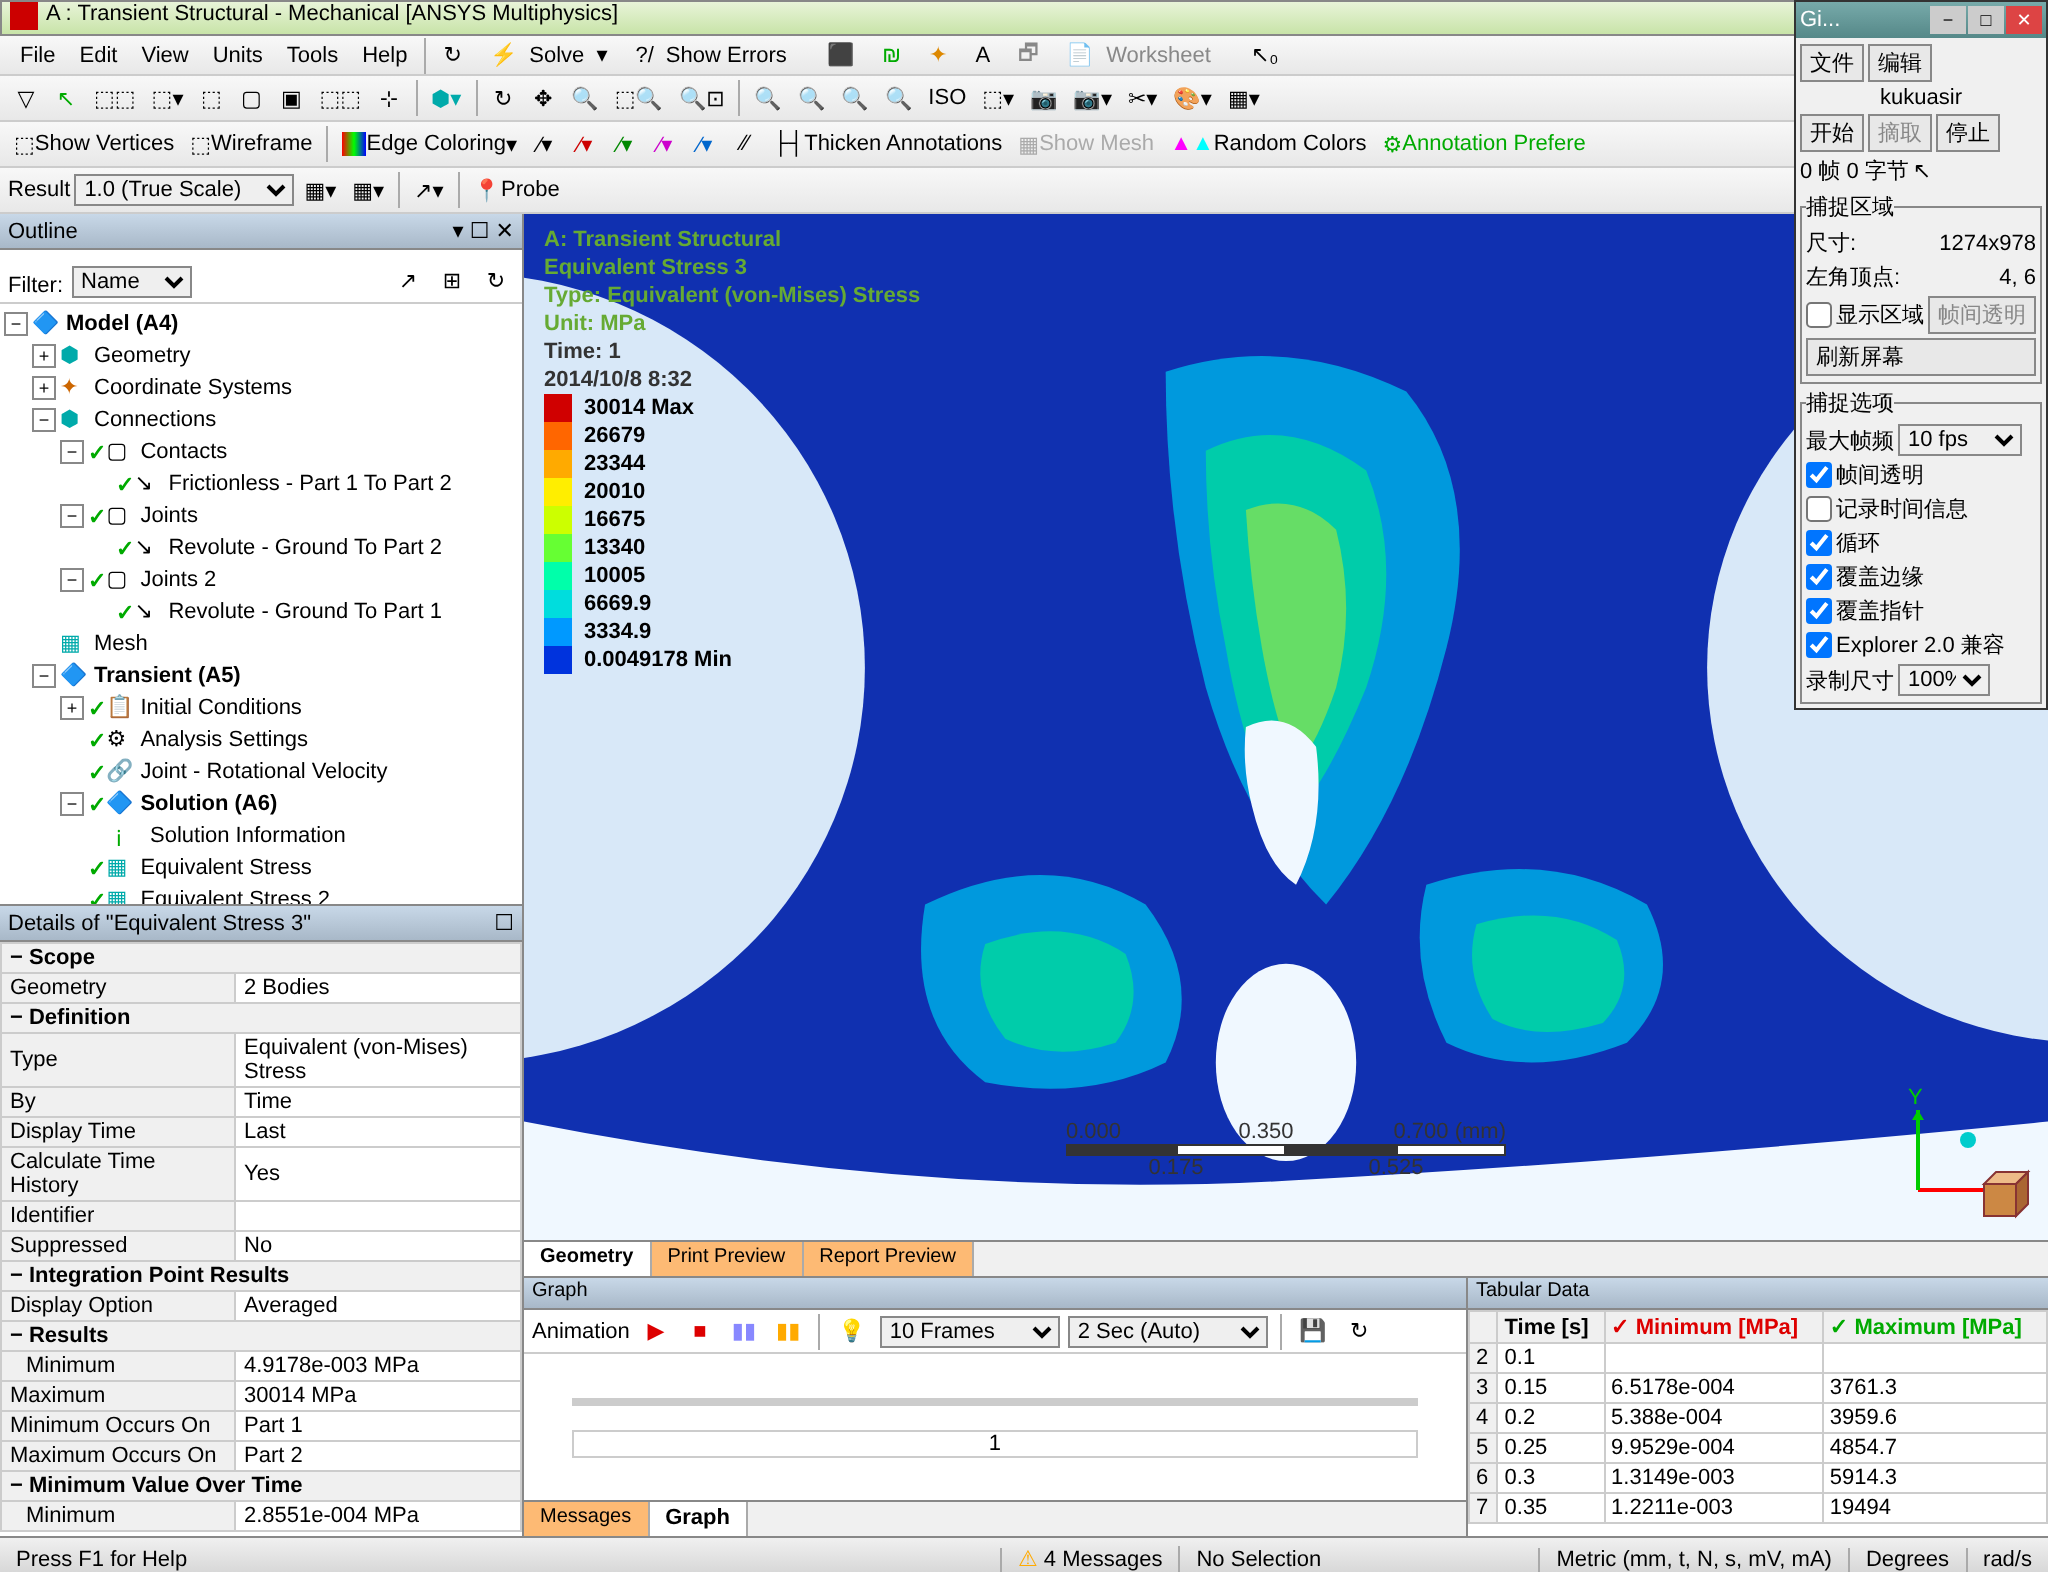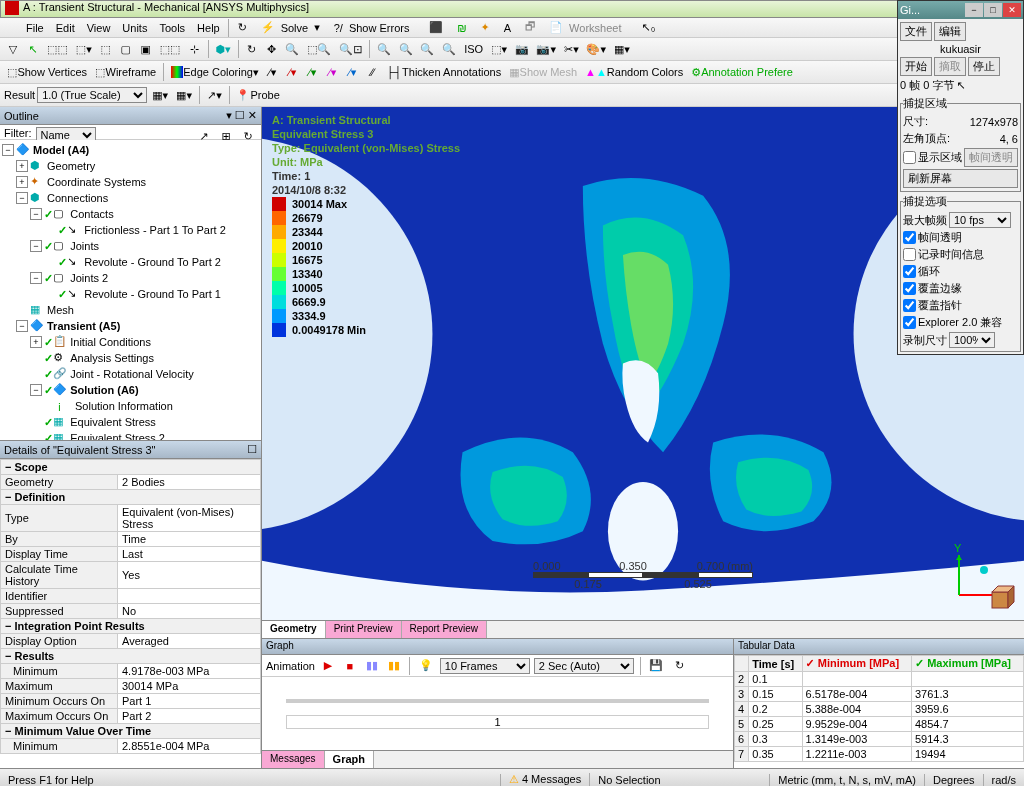--- a/index.html
+++ b/index.html
@@ -1,28 +1,28 @@
 <!DOCTYPE html>
 <html><head>
 <meta charset="utf-8">
 <style>
 *{box-sizing:border-box;margin:0;padding:0;font-family:Tahoma,Arial,sans-serif;font-size:11px;user-select:none}
 body{background:#e8e8e8;width:1024px;height:786px;overflow:hidden;position:relative}
 .titlebar{background:linear-gradient(#e8f4d8,#c8e4a8);height:18px;border:1px solid #888;display:flex;align-items:flex-start;padding:0 4px}
 .titlebar-icon{width:14px;height:14px;background:#c00;margin-right:4px}
-.menubar{background:linear-gradient(#f8f8f8,#e8e8e8);height:20px;display:flex;align-items:center;padding:0 20px;border-bottom:1px solid #ccc}
+.menubar{background:linear-gradient(#f8f8f8,#e8e8e8);height:20px;display:flex;align-items:center;padding:0 4px;border-bottom:1px solid #ccc}
 .menubar span{padding:2px 6px;cursor:pointer}
 .toolbar{background:linear-gradient(#f8f8f8,#e8e8e8);height:23px;display:flex;align-items:center;padding:0 4px;border-bottom:1px solid #ccc;gap:2px}
 .tbtn{min-width:18px;height:18px;border:1px solid transparent;display:inline-flex;align-items:center;justify-content:center;cursor:pointer;padding:0 2px}
 .sep{width:1px;height:18px;background:#aaa;margin:0 2px}
 .main{display:flex;height:calc(100% - 18px - 20px - 23px - 23px - 23px - 18px)}
 .left-panel{width:262px;display:flex;flex-direction:column;border-right:1px solid #888;background:#fff}
 .panel-header{background:linear-gradient(#c8d8e8,#a8b8c8);height:18px;padding:2px 4px;border-bottom:1px solid #888;display:flex;align-items:center;justify-content:space-between}
 .outline{flex:0 0 300px;overflow:auto;background:#fff}
-.filter-row{height:15px;display:flex;align-items:flex-start;padding:2px 4px;border-bottom:1px solid #ccc;gap:4px}
+.filter-row{height:27px;display:flex;align-items:flex-end;padding:2px 4px;border-bottom:1px solid #ccc;gap:4px}
 .tree{padding:2px;font-size:11px}
 .tree-item{display:flex;align-items:center;padding:1px 0;white-space:nowrap}
 .exp{width:12px;height:12px;border:1px solid #888;display:inline-flex;align-items:center;justify-content:center;font-size:9px;margin-right:2px;cursor:pointer;background:#fff}
 .spacer{display:inline-block}
 .ticn{width:14px;height:14px;display:inline-block;margin-right:3px}
 .details{flex:1;overflow:auto;border-top:1px solid #888}
 .details-table{width:100%;border-collapse:collapse;font-size:11px}
 .details-table td{border:1px solid #ccc;padding:1px 4px;height:15px}
 .details-table .section td{background:linear-gradient(#e8e8e8,#d0d0d0);font-weight:bold}
 .details-table td:first-child{background:#f0f0f0;width:45%}
@@ -30,21 +30,21 @@
 .viewport{flex:1;position:relative;background:linear-gradient(#b8c8e0 0%,#c0d0e8 30%,#d0e0f0 50%,#e0f0f8 70%,#f0f8ff 100%);overflow:hidden}
 .contour{position:absolute;top:0;left:0;width:100%;height:100%}
 .vp-text{position:absolute;top:6px;left:10px;font-weight:bold;color:#333;line-height:14px}
 .legend{position:absolute;top:90px;left:10px}
 .legend-bar{display:flex;align-items:center;height:14px}
 .legend-color{width:14px;height:14px}
 .legend-label{margin-left:6px;font-weight:bold}
 .scale-bar{position:absolute;bottom:30px;left:50%;transform:translateX(-50%);display:flex;align-items:center;color:#333;font-size:10px}
 .triad{position:absolute;bottom:10px;right:10px}
 .tabs{height:18px;background:#f0f0f0;display:flex;border-top:1px solid #888}
-.tab{padding:2px 8px;border-right:1px solid #aaa;background:#f9a8d4;cursor:pointer;font-size:10px}
+.tab{padding:2px 8px;border-right:1px solid #aaa;background:#fdba74;cursor:pointer;font-size:10px}
 .tab.active{background:#fff;font-weight:bold}
 .bottom-panels{height:130px;display:flex;border-top:1px solid #888}
 .graph-panel{flex:1;border-right:1px solid #888;background:#fff;display:flex;flex-direction:column}
 .tabular-panel{width:290px;background:#fff;display:flex;flex-direction:column}
 .panel-title{background:linear-gradient(#c8d8e8,#a8b8c8);height:16px;padding:1px 4px;font-size:10px;border-bottom:1px solid #888}
 .anim-bar{height:22px;display:flex;align-items:center;padding:2px 4px;gap:4px;border-bottom:1px solid #ccc}
 .data-table{width:100%;border-collapse:collapse;font-size:10px}
 .data-table th,.data-table td{border:1px solid #ccc;padding:1px 3px;text-align:left}
 .data-table th{background:#f0f0f0}
 .statusbar{height:18px;background:linear-gradient(#f0f0f0,#d8d8d8);border-top:1px solid #888;display:flex;align-items:flex-end;padding:0 0;font-size:10px}

